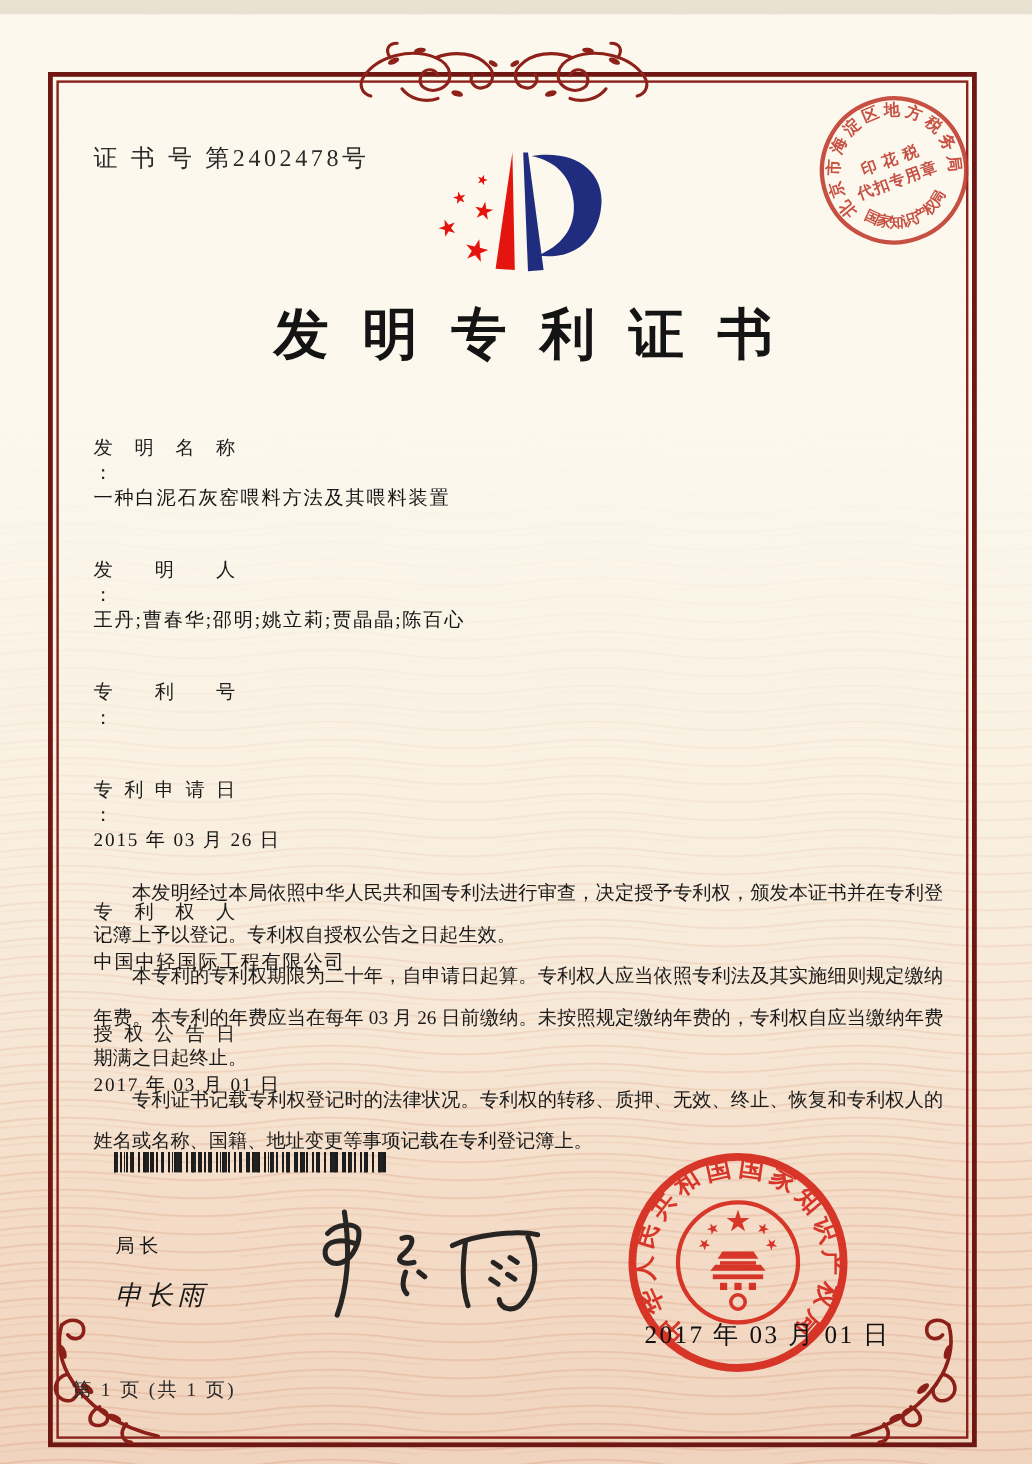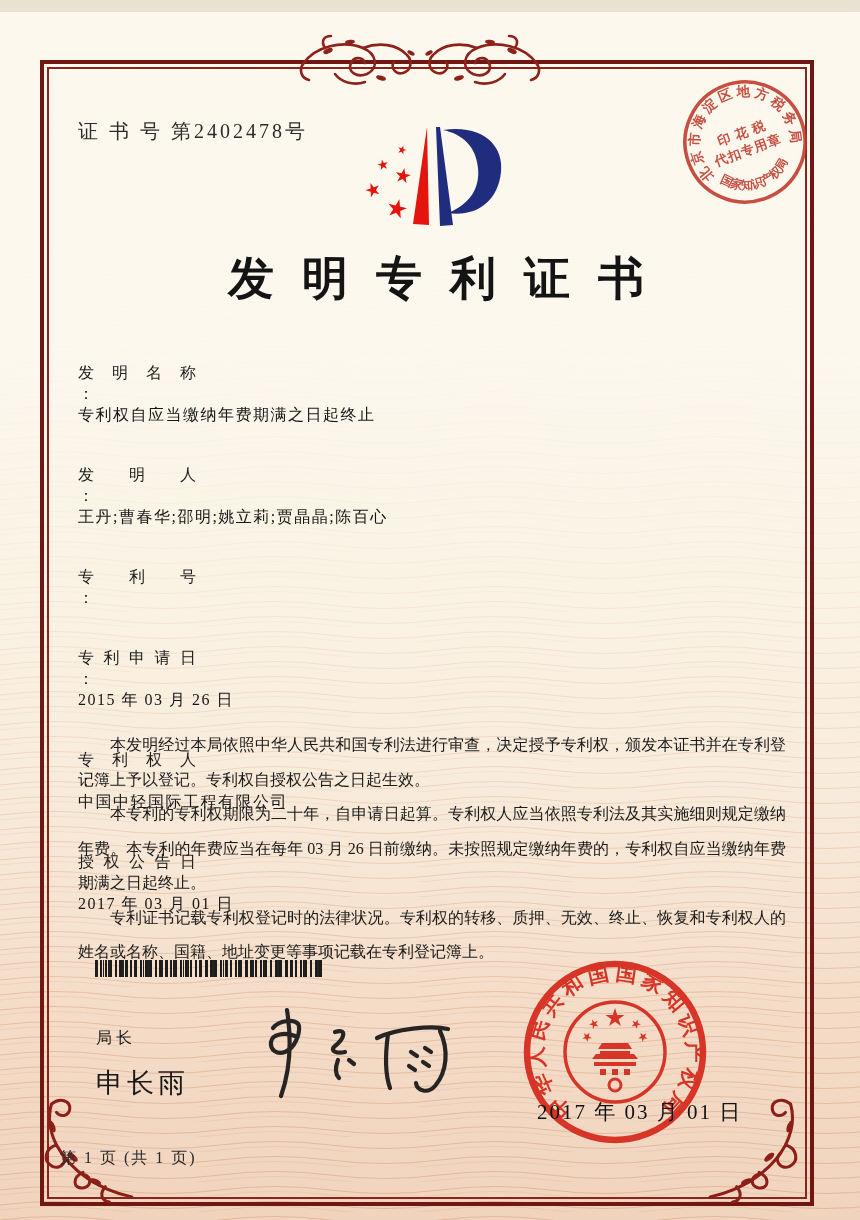--- a/index.html
+++ b/index.html
@@ -26,21 +26,21 @@
   .fvalue{letter-spacing:1.5px;color:#161616;}
   .body-text{position:absolute;left:78px;top:716px;width:708px;font-size:16px;line-height:34.5px;
         text-align:justify;color:#1b1b1b;}
   .body-text p{margin:0;text-indent:2em;}
   .barcode{position:absolute;left:95px;top:948px;width:230px;height:17px;
         background:
           repeating-linear-gradient(90deg,#1c1c1c 0 2px,rgba(0,0,0,0) 2px 5px),
           repeating-linear-gradient(90deg,#1c1c1c 0 1px,rgba(0,0,0,0) 1px 8px),
           repeating-linear-gradient(90deg,#222 0 3px,rgba(0,0,0,0) 3px 13px);}
   .officer-title{position:absolute;left:96px;top:1016px;font-size:16px;letter-spacing:4px;color:#171717;}
-  .officer-name{position:absolute;left:96px;top:1053px;font-size:27px;letter-spacing:4px;color:#171717;}
+  .officer-name{position:absolute;left:96px;top:1053px;font-size:22px;letter-spacing:4px;color:#171717;font-style:italic;}
   .signature{position:absolute;left:235px;top:986px;}
   .seal{position:absolute;left:520px;top:945px;}
   .seal-date{position:absolute;left:537px;top:1086px;font-size:21px;letter-spacing:2px;color:#111;z-index:5;}
   .footer{position:absolute;left:60px;top:1136px;width:760px;text-align:left;font-size:16px;
         letter-spacing:2px;color:#2a2a2a;}
   svg text{font-family:"Liberation Serif","DejaVu Serif",serif;}
 </style>
 </head>
 <body>
 
@@ -126,21 +126,21 @@
         <text x="85" y="98" text-anchor="middle" font-size="13" font-weight="700" fill="#bf382b" letter-spacing="1">代扣专用章</text>
       </g>
     </svg>
 
     <div class="title">发明专利证书</div>
 
     <div class="fields">
       <div class="frow">
         <span class="flabel">发明名称</span>
           <span class="fcolon">：</span>
-          <span class="fvalue">专利权自应当缴纳年费期满之日起终止</span>
+          <span class="fvalue">一种白泥石灰窑喂料方法及其喂料装置</span>
       </div>
       <div class="frow">
         <span class="flabel">发明人</span>
           <span class="fcolon">：</span>
           <span class="fvalue">王丹;曹春华;邵明;姚立莉;贾晶晶;陈百心</span>
       </div>
       <div class="frow">
         <span class="flabel">专利号</span>
           <span class="fcolon">：</span>
       </div>

